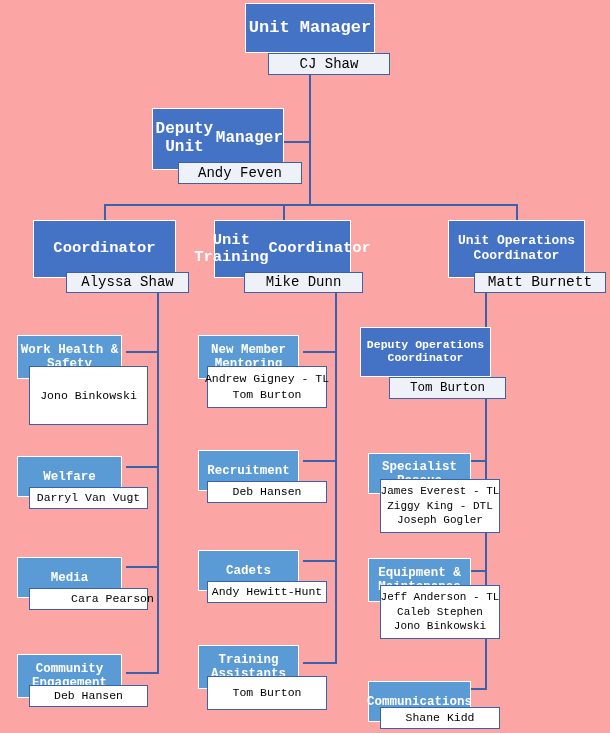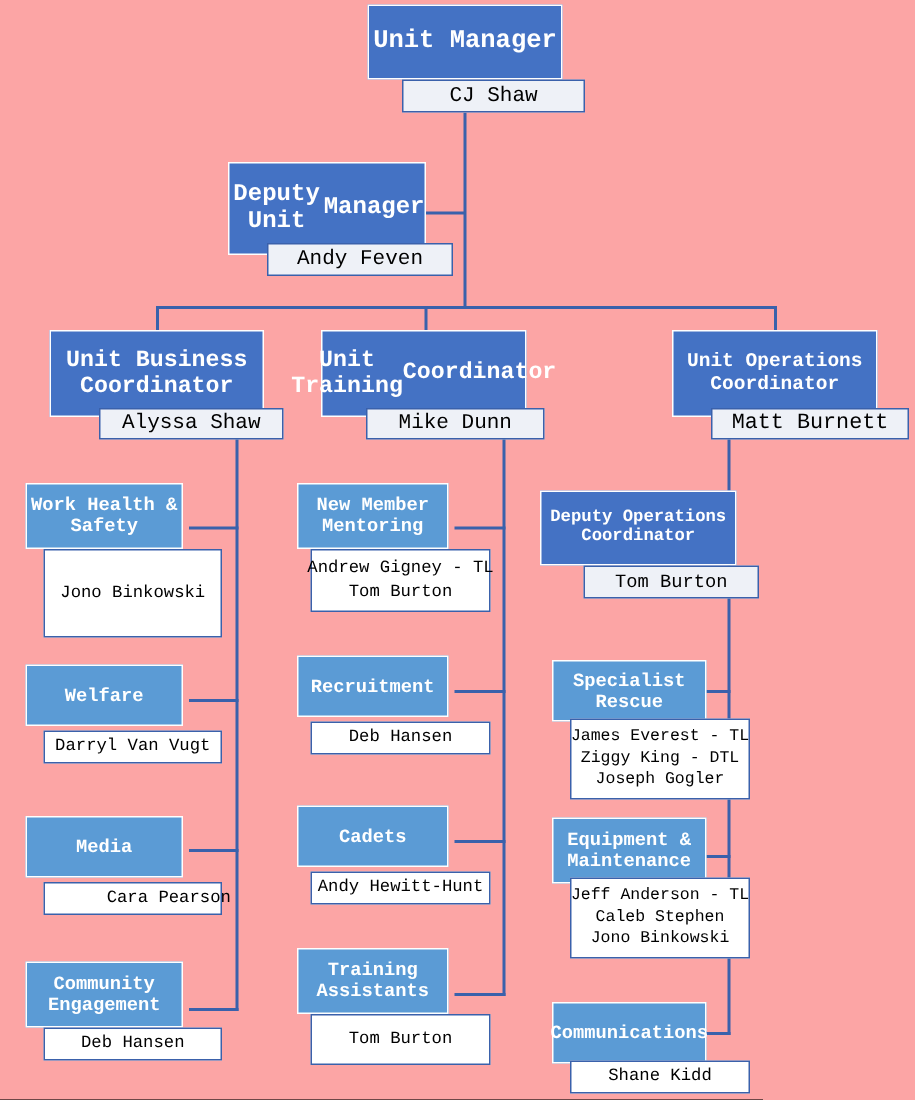--- a/index.html
+++ b/index.html
@@ -24,21 +24,21 @@
     box-sizing:border-box;
     display:flex;align-items:center;justify-content:center;
     text-align:center;
     color:#ffffff;
     font-weight:bold;
     border:1px solid #ffffff;
     line-height:1.12;
     z-index:2;
   }
   .title.dark{background:#4472c4;}
-  .title.light{background:#5b9bd5;}
+  .title.light{background:#5b9bd5;margin-top:13px;}
 
   .name{
     position:absolute;
     box-sizing:border-box;
     display:flex;flex-direction:column;
     align-items:center;justify-content:center;
     text-align:center;
     color:#000000;
     border:1px solid #3a61ab;
     z-index:3;
@@ -94,21 +94,20 @@
       <span>Deputy Unit</span>
       <span>Manager</span>
     </div>
     <div class="name grey" style="left:178px;top:162px;width:124px;height:22px;font-size:14px;">
       <span>Andy Feven</span>
     </div>
   </div>
 
   <div class="node">
     <div class="title dark" style="left:33px;top:220px;width:143px;height:58px;font-size:15.5px;flex-direction:column;">
-      <span>Unit Business</span>
       <span>Coordinator</span>
     </div>
     <div class="name grey" style="left:66px;top:272px;width:123px;height:21px;font-size:14px;">
       <span>Alyssa Shaw</span>
     </div>
   </div>
 
   <div class="node">
     <div class="title dark" style="left:214px;top:220px;width:137px;height:58px;font-size:15.5px;flex-direction:row;">
       <span>Unit Training</span>

